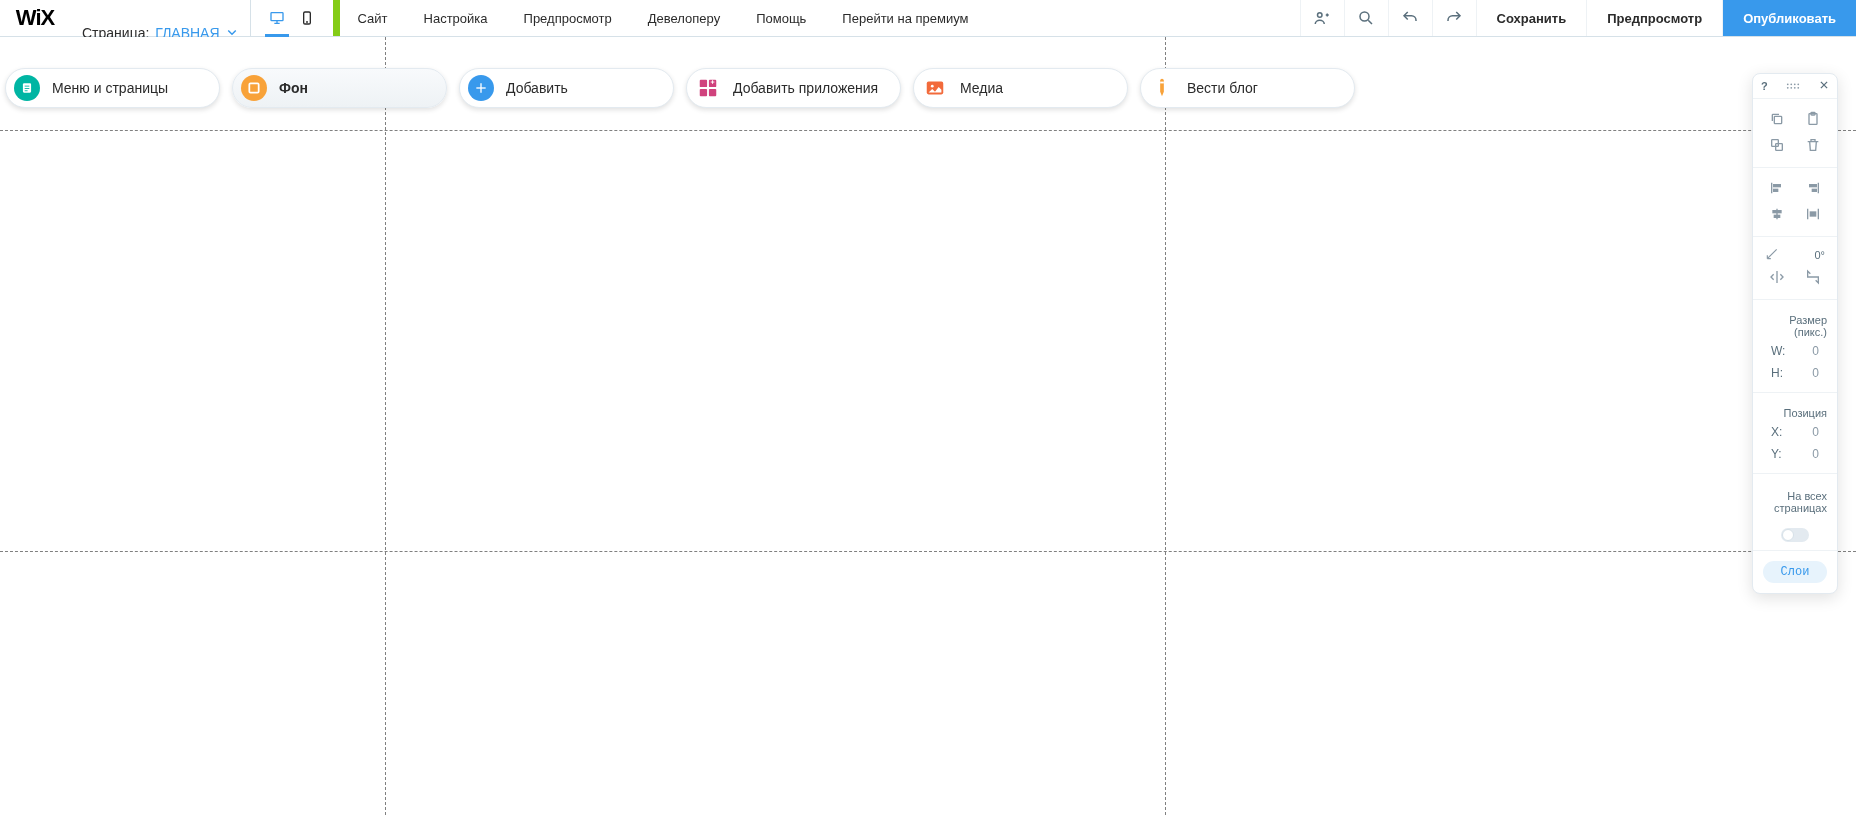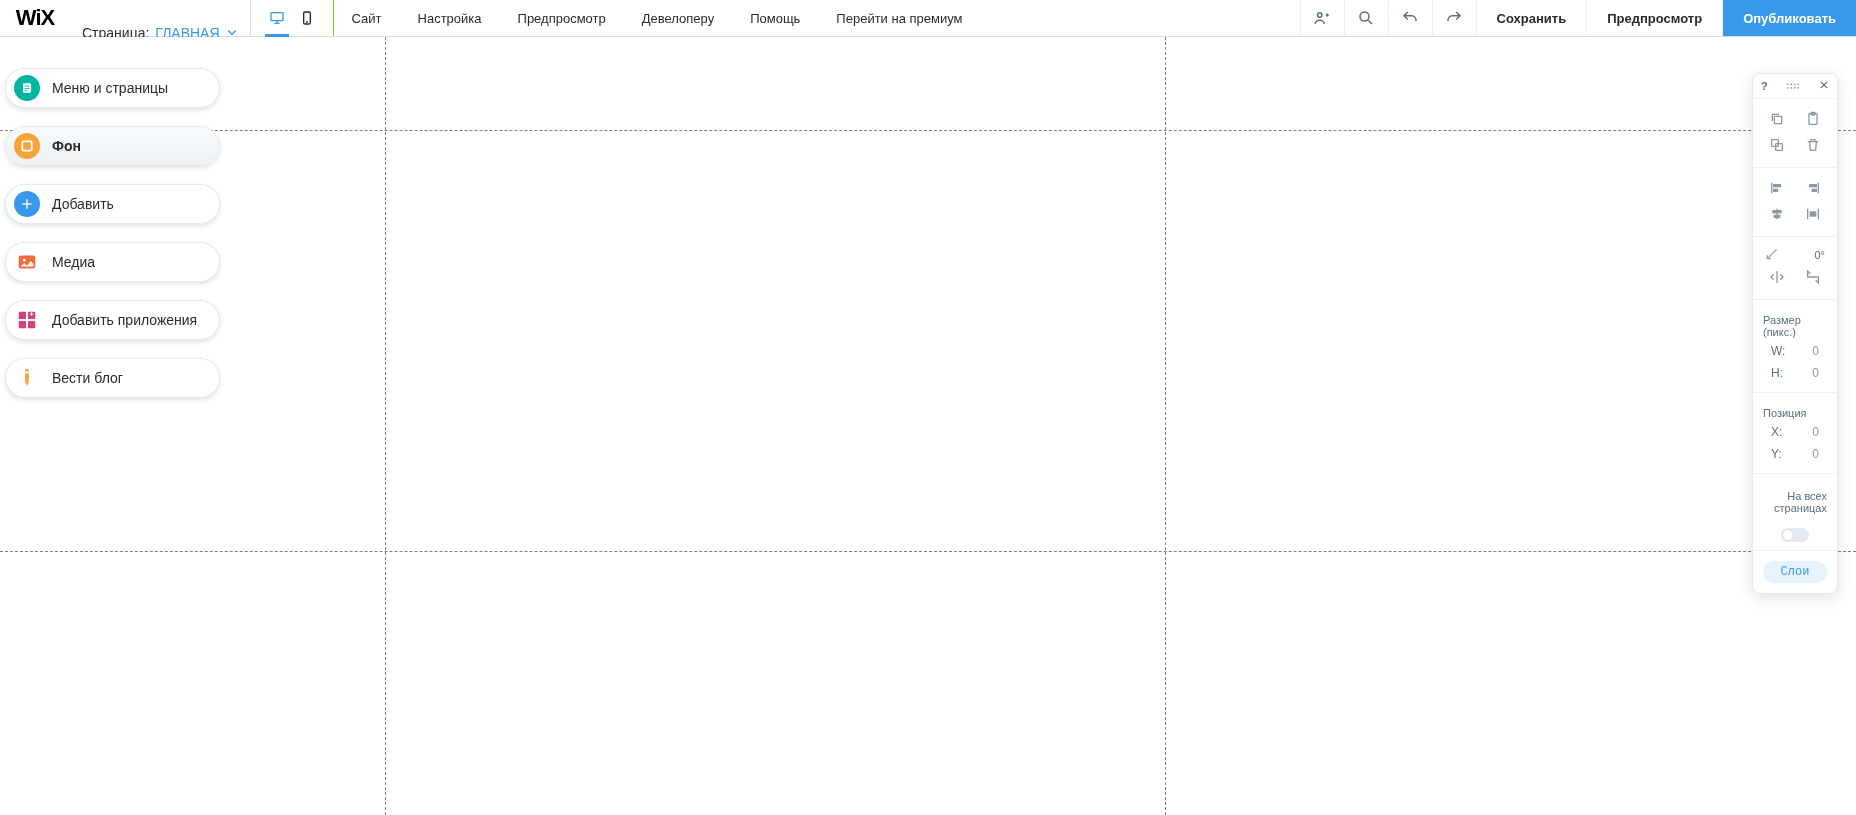--- a/index.html
+++ b/index.html
@@ -8,50 +8,50 @@
   
   .topbar { display: flex; align-items: center; height: 37px; border-bottom: 1px solid #d6e1e8; background: #fff; }
   .logo { width: 70px; display: flex; align-items: center; justify-content: center; font-weight: 900; font-size: 22px; letter-spacing: -1px; color: #000; }
   .page-sel { display: flex; align-items: center; gap: 6px; padding: 0 12px; font-size: 14px; color: #2b2b2b; margin-top: 30px; }
   .page-sel .page { color: #3899ec; }
   .page-sel .chev { color: #3899ec; }
   .device-tabs { display: flex; align-items: center; gap: 14px; padding: 0 18px; border-left: 1px solid #d6e1e8; height: 100%; }
   .device-tabs svg { width: 16px; height: 16px; }
   .device-tab { height: 100%; display: flex; align-items: center; position: relative; }
   .device-tab.active::after { content: ""; position: absolute; bottom: -1px; left: -4px; right: -4px; height: 3px; background: #3899ec; }
-  .menus { display: flex; align-items: center; height: 100%; border-left: 1px solid #84cc16; }
+  .menus { display: flex; align-items: center; height: 100%; border-left: 7px solid #84cc16; }
   .menus a { font-size: 13px; color: #2b2b2b; text-decoration: none; padding: 0 18px; height: 100%; display: flex; align-items: center; }
   .top-right { margin-left: auto; display: flex; align-items: center; height: 100%; font-weight: bold; }
   .top-icon { width: 44px; height: 100%; display: flex; align-items: center; justify-content: center; border-left: 1px solid #eef2f5; color: #5a6f7c; }
   .top-icon svg { width: 18px; height: 18px; }
   .top-btn { padding: 0 20px; height: 100%; display: flex; align-items: center; font-size: 13px; border-left: 1px solid #eef2f5; color: #2b2b2b; cursor: pointer; }
   .top-btn.publish { background: #3899ec; color: #fff; }
 
   
   .canvas { position: absolute; top: 37px; left: 0; right: 0; bottom: 0; background: #fff; }
   .vguide { position: absolute; top: 0; bottom: 0; border-left: 1px dashed #808080; }
   .hguide { position: absolute; left: 0; right: 0; border-top: 1px dashed #808080; }
 
   
-  .sidebtns { position: absolute; top: 68px; left: 5px; display: flex; flex-direction: column; gap: 18px; }
+  .sidebtns { position: absolute; top: 68px; left: 5px; display: flex; gap: 12px; }
   .sidebtn { display: flex; align-items: center; gap: 12px; width: 215px; height: 40px; padding: 0 8px; background: #fff; border: 1px solid #e3eaf0; border-radius: 20px; box-shadow: 0 2px 5px rgba(0,0,0,0.12); cursor: pointer; }
   .sidebtn .ico { width: 26px; height: 26px; border-radius: 50%; display: flex; align-items: center; justify-content: center; flex-shrink: 0; }
   .sidebtn .lbl { font-size: 14px; color: #2b2b2b; }
   .sidebtn.active { background: linear-gradient(#f8fafc, #eef2f5); font-weight: bold; }
 
   
   .inspector { position: absolute; top: 73px; right: 18px; width: 86px; background: #fff; border: 1px solid #e3eaf0; border-radius: 8px; box-shadow: 0 4px 16px rgba(0,0,0,0.12); font-size: 11px; color: #5a6f7c; }
   .insp-head { display: flex; align-items: center; justify-content: space-between; padding: 6px 8px; border-bottom: 1px solid #eef2f5; }
   .insp-head span { font-weight: bold; }
   .insp-sec { padding: 8px 6px; border-bottom: 1px solid #eef2f5; }
   .row2 { display: flex; justify-content: space-around; align-items: center; padding: 4px 0; }
   .row2 svg, .row2 .ic { width: 16px; height: 16px; color: #8b9aa6; }
   .rotrow { display: flex; align-items: center; justify-content: space-between; padding: 2px 6px; }
   .rotrow svg { width: 14px; height: 14px; color: #8b9aa6; }
-  .szhead { text-align: left; padding: 6px 4px 2px; font-size: 11px; color: #5a6f7c; }
+  .szhead { text-align: right; padding: 6px 4px 2px; font-size: 11px; color: #5a6f7c; }
   .szrow { display: flex; justify-content: space-between; padding: 4px 12px; font-size: 12px; color: #5a6f7c; }
   .szrow .val { color: #8b9aa6; }
   .allpages { text-align: right; padding: 8px 4px; font-size: 11px; color: #5a6f7c; }
   .toggle { width: 28px; height: 14px; background: #e3eaf0; border-radius: 7px; position: relative; margin: 6px auto 0; }
   .toggle::after { content: ""; position: absolute; width: 12px; height: 12px; background: #fff; border-radius: 50%; top: 1px; left: 1px; border: 1px solid #d6e1e8; box-sizing: border-box; }
   .layers { margin: 10px; padding: 4px 0; text-align: center; background: #e7f3fc; color: #3899ec; border-radius: 12px; font-size: 12px; cursor: pointer; font-family: Liberation Mono, monospace; }
 </style>
 </head>
 <body>
 
@@ -151,40 +151,40 @@
     <div class="ico" style="background:#3899ec">
       <svg viewBox="0 0 24 24" width="16" height="16" fill="#fff">
           <path d="M11 5h2v14h-2z"></path>
           <path d="M5 11h14v2H5z"></path>
         </svg>
     </div>
     <span class="lbl">Добавить</span>
   </div>
   <div class="sidebtn">
     <div class="ico">
-      <svg viewBox="0 0 24 24" width="22" height="22" fill="#f26a3b">
-          <rect x="3" y="5" width="18" height="14" rx="2"></rect>
-          <circle cx="9" cy="10" r="1.5" fill="#fff"></circle>
-          <path d="M5 17l4-4 3 3 4-5 3 3v3H5z" fill="#fff"></path>
-        </svg>
-    </div>
-    <span class="lbl">Медиа</span>
-  </div>
-  <div class="sidebtn">
-    <div class="ico">
       <svg viewBox="0 0 24 24" width="22" height="22" fill="#d0427d">
           <rect x="3" y="3" width="8" height="8" rx="1"></rect>
           <rect x="13" y="3" width="8" height="8" rx="1"></rect>
           <rect x="3" y="13" width="8" height="8" rx="1"></rect>
           <rect x="13" y="13" width="8" height="8" rx="1"></rect>
           <rect x="15" y="5" width="4" height="1" fill="#fff"></rect>
           <rect x="16.5" y="3.5" width="1" height="4" fill="#fff"></rect>
         </svg>
     </div>
     <span class="lbl">Добавить приложения</span>
+  </div>
+  <div class="sidebtn">
+    <div class="ico">
+      <svg viewBox="0 0 24 24" width="22" height="22" fill="#f26a3b">
+          <rect x="3" y="5" width="18" height="14" rx="2"></rect>
+          <circle cx="9" cy="10" r="1.5" fill="#fff"></circle>
+          <path d="M5 17l4-4 3 3 4-5 3 3v3H5z" fill="#fff"></path>
+        </svg>
+    </div>
+    <span class="lbl">Медиа</span>
   </div>
   <div class="sidebtn">
     <div class="ico">
       <svg viewBox="0 0 24 24" width="22" height="22" fill="#f8a239">
           <path d="M12 2c-1 0-2 1-2 2v12l2 5 2-5V4c0-1-1-2-2-2z"></path>
           <path d="M10 5h4v2h-4z" fill="#fff"></path>
         </svg>
     </div>
     <span class="lbl">Вести блог</span>
   </div>

